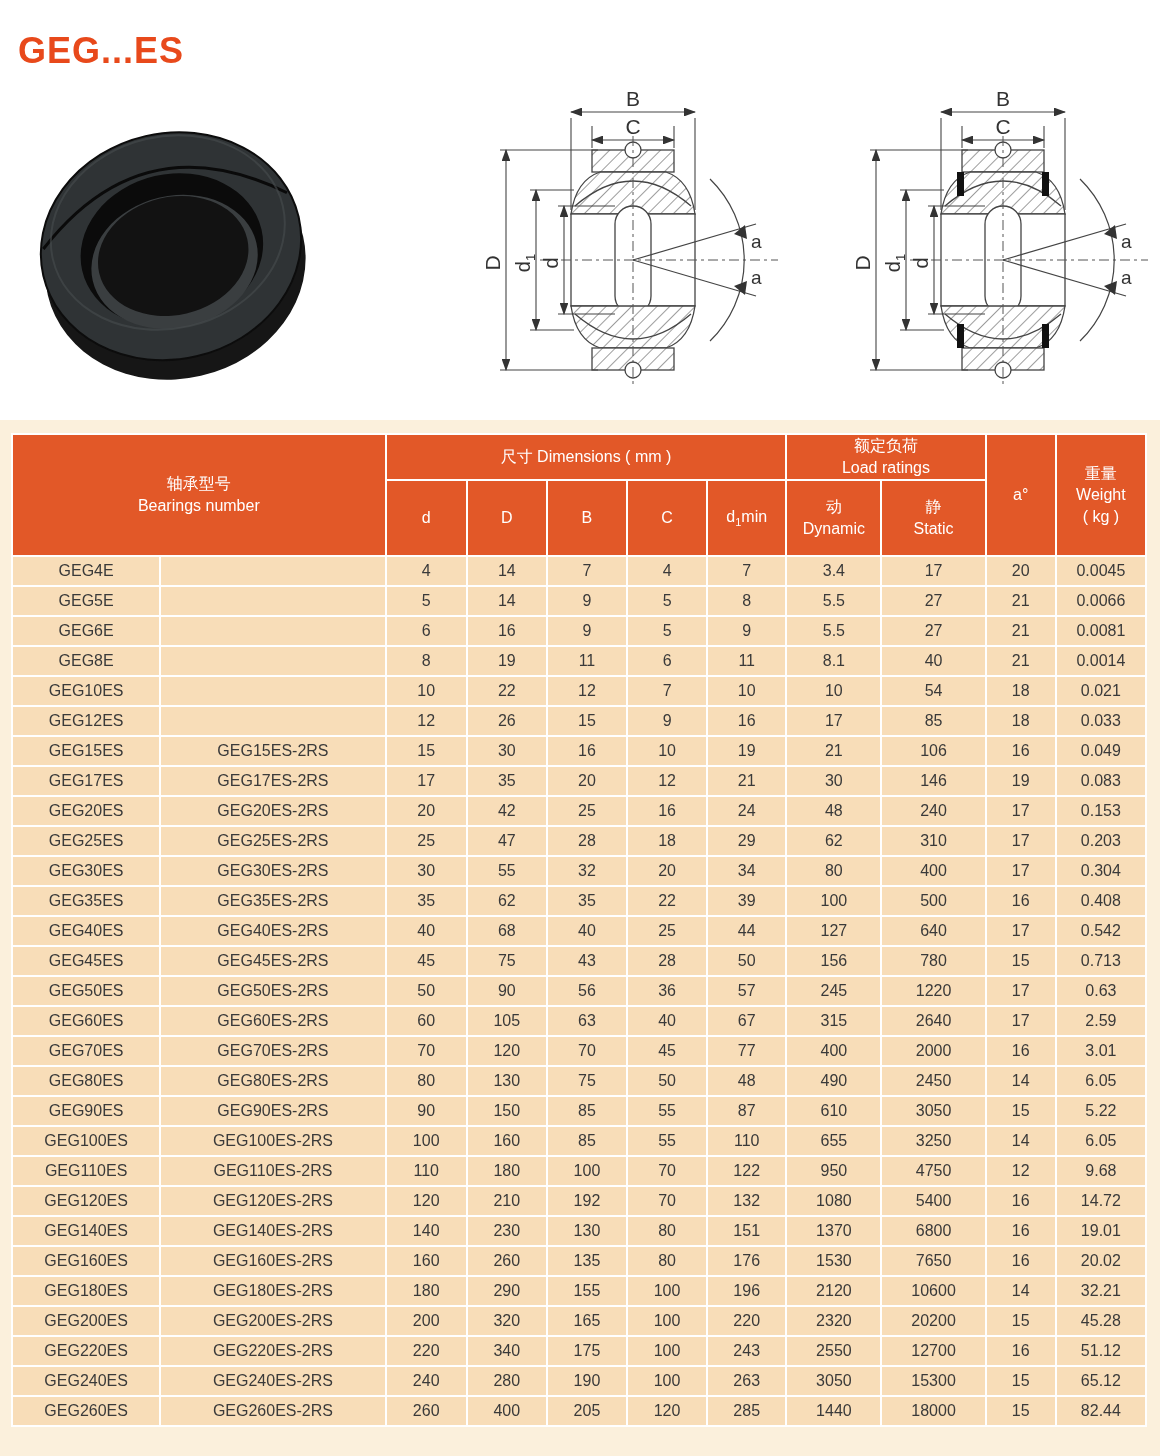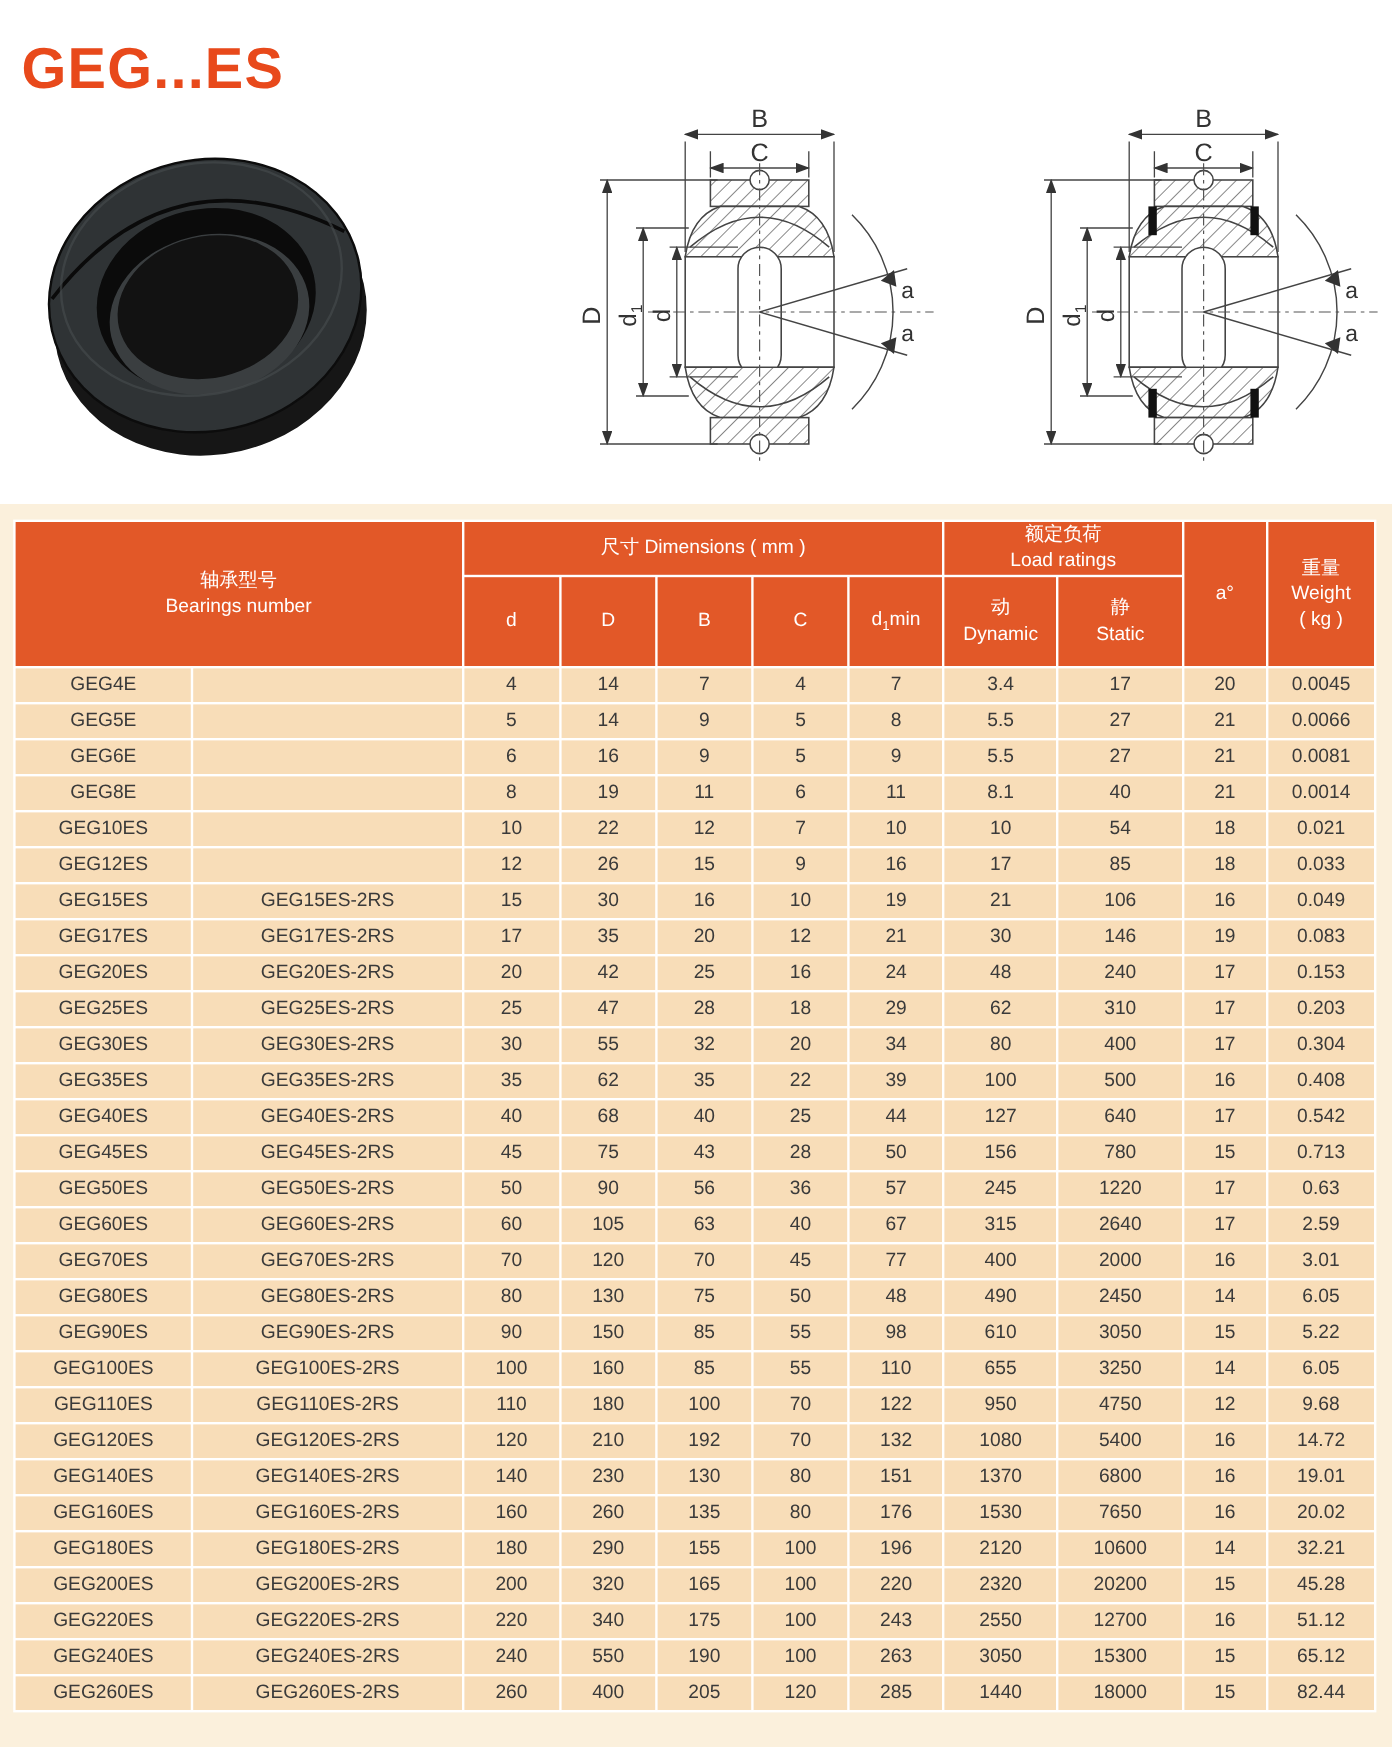--- a/index.html
+++ b/index.html
@@ -4,21 +4,21 @@
 <style>
   html,body{margin:0;padding:0;}
   body{
     width:1160px;height:1456px;position:relative;overflow:hidden;
     background:#ffffff;
     font-family:"Liberation Sans", sans-serif;
     color:#3a3a3a;
   }
   .page-title{
     position:absolute;left:18px;top:30px;margin:0;
-    font-size:48px;font-weight:bold;letter-spacing:1px;
+    font-size:36px;font-weight:bold;letter-spacing:1px;
     color:#e8491b;
   }
   .photo-wrap{position:absolute;left:28px;top:100px;width:290px;height:305px;}
   .diagram{position:absolute;top:82px;width:340px;height:320px;}
   .diagram.left{left:448px;}
   .diagram.right{left:818px;}
   .table-section{
     position:absolute;left:0;top:420px;width:1160px;height:1036px;
     background:#fbf0dc;
   }
@@ -478,21 +478,21 @@
           <td>14</td>
           <td>6.05</td>
         </tr>
         <tr>
           <td>GEG90ES</td>
           <td>GEG90ES-2RS</td>
           <td>90</td>
           <td>150</td>
           <td>85</td>
           <td>55</td>
-          <td>98</td>
+          <td>87</td>
           <td>610</td>
           <td>3050</td>
           <td>15</td>
           <td>5.22</td>
         </tr>
         <tr>
           <td>GEG100ES</td>
           <td>GEG100ES-2RS</td>
           <td>100</td>
           <td>160</td>
@@ -592,21 +592,21 @@
           <td>243</td>
           <td>2550</td>
           <td>12700</td>
           <td>16</td>
           <td>51.12</td>
         </tr>
         <tr>
           <td>GEG240ES</td>
           <td>GEG240ES-2RS</td>
           <td>240</td>
-          <td>550</td>
+          <td>280</td>
           <td>190</td>
           <td>100</td>
           <td>263</td>
           <td>3050</td>
           <td>15300</td>
           <td>15</td>
           <td>65.12</td>
         </tr>
         <tr>
           <td>GEG260ES</td>

